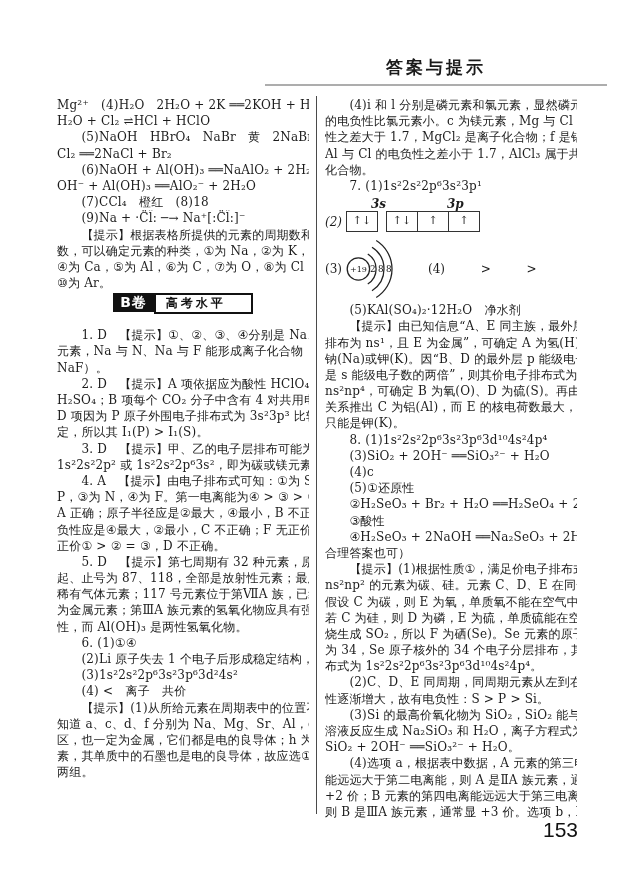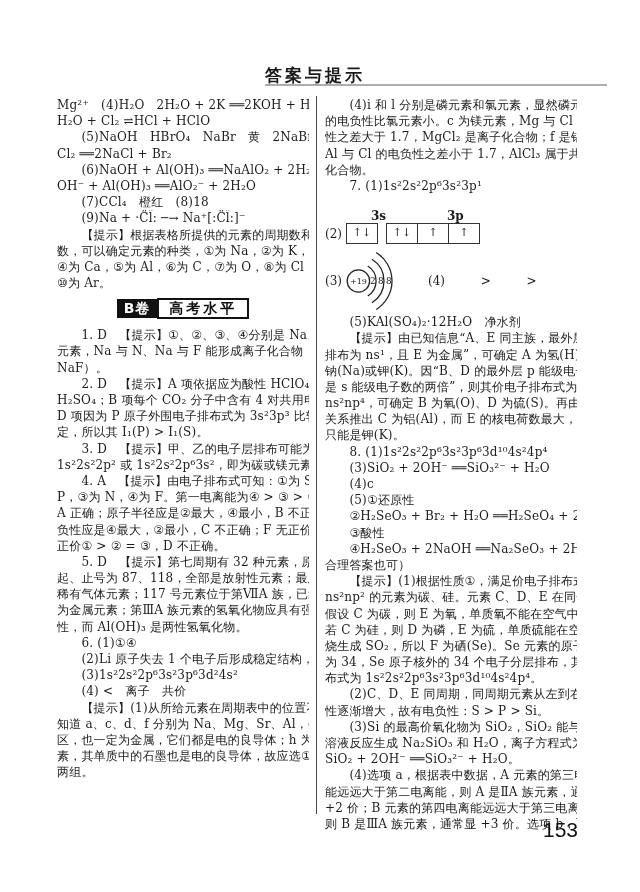--- a/index.html
+++ b/index.html
@@ -7,47 +7,47 @@
     width:640px;height:892px;
     background:#ffffff;
     font-family:"DejaVu Serif","DejaVu Sans","Liberation Serif",serif;
     color:#1c1c1c;
     position:relative;
     overflow:hidden;
   }
   .page{position:absolute;left:0;top:0;width:640px;height:892px;background:#fff;}
   
   .header-title{
-    position:absolute;top:64px;left:265px;width:342px;
-    text-align:left;font-size:17px;font-weight:bold;letter-spacing:3px;
+    position:absolute;top:56px;left:265px;width:342px;
+    text-align:center;font-size:17px;font-weight:bold;letter-spacing:3px;
     font-family:"DejaVu Sans","Liberation Sans",sans-serif;color:#1a1a1a;
   }
   .header-rule{
     position:absolute;top:84px;left:265px;width:342px;height:2px;background:#adadad;
   }
   
   .col{position:absolute;top:97px;font-size:12px;line-height:16.2px;}
   .col-left{left:57px;width:252px;}
   .col-right{left:325px;width:252px;}
   .col-divider{position:absolute;left:316px;top:96px;width:1px;height:718px;background:#4a4a4a;}
   .line{height:16.2px;white-space:nowrap;overflow:hidden;letter-spacing:0.2px;}
   
-  .badge-row{height:30px;display:flex;justify-content:center;align-items:center;margin:2px 0 4px 0;}
+  .badge-row{height:30px;display:flex;justify-content:center;align-items:flex-start;margin:2px 0 4px 0;}
   .badge-black{
     background:#111;color:#fff;font-weight:bold;font-size:14px;
     padding:1px 7px 2px 7px;letter-spacing:1px;
     font-family:"DejaVu Sans","Liberation Sans",sans-serif;
   }
   .badge-border{
-    border:2px solid #111;color:#111;font-weight:bold;font-size:14px;
-    padding:0px 10px 1px 10px;letter-spacing:3px;
+    border:2px solid #111;color:#111;font-weight:bold;font-size:12px;
+    padding:0px 25px 1px 10px;letter-spacing:3px;
     font-family:"DejaVu Sans","Liberation Sans",sans-serif;
   }
   
-  .orbital{height:40px;position:relative;margin-top:14px;}
+  .orbital{height:40px;position:relative;margin-top:2px;font-style:italic;}
   .orb-labels{position:absolute;top:0;left:0;height:14px;font-size:12px;}
   .orb-label-s{position:absolute;left:46px;top:0;font-weight:bold;}
   .orb-label-p{position:absolute;left:122px;top:0;font-weight:bold;}
   .orb-row{position:absolute;top:15px;left:0;display:flex;align-items:center;}
   .orb-prefix{margin-right:4px;}
   .obox{
     display:inline-block;width:30px;height:19px;border:1px solid #333;
     text-align:center;line-height:18px;font-size:11px;background:#fff;
   }
   .obox-s{margin-right:8px;}

